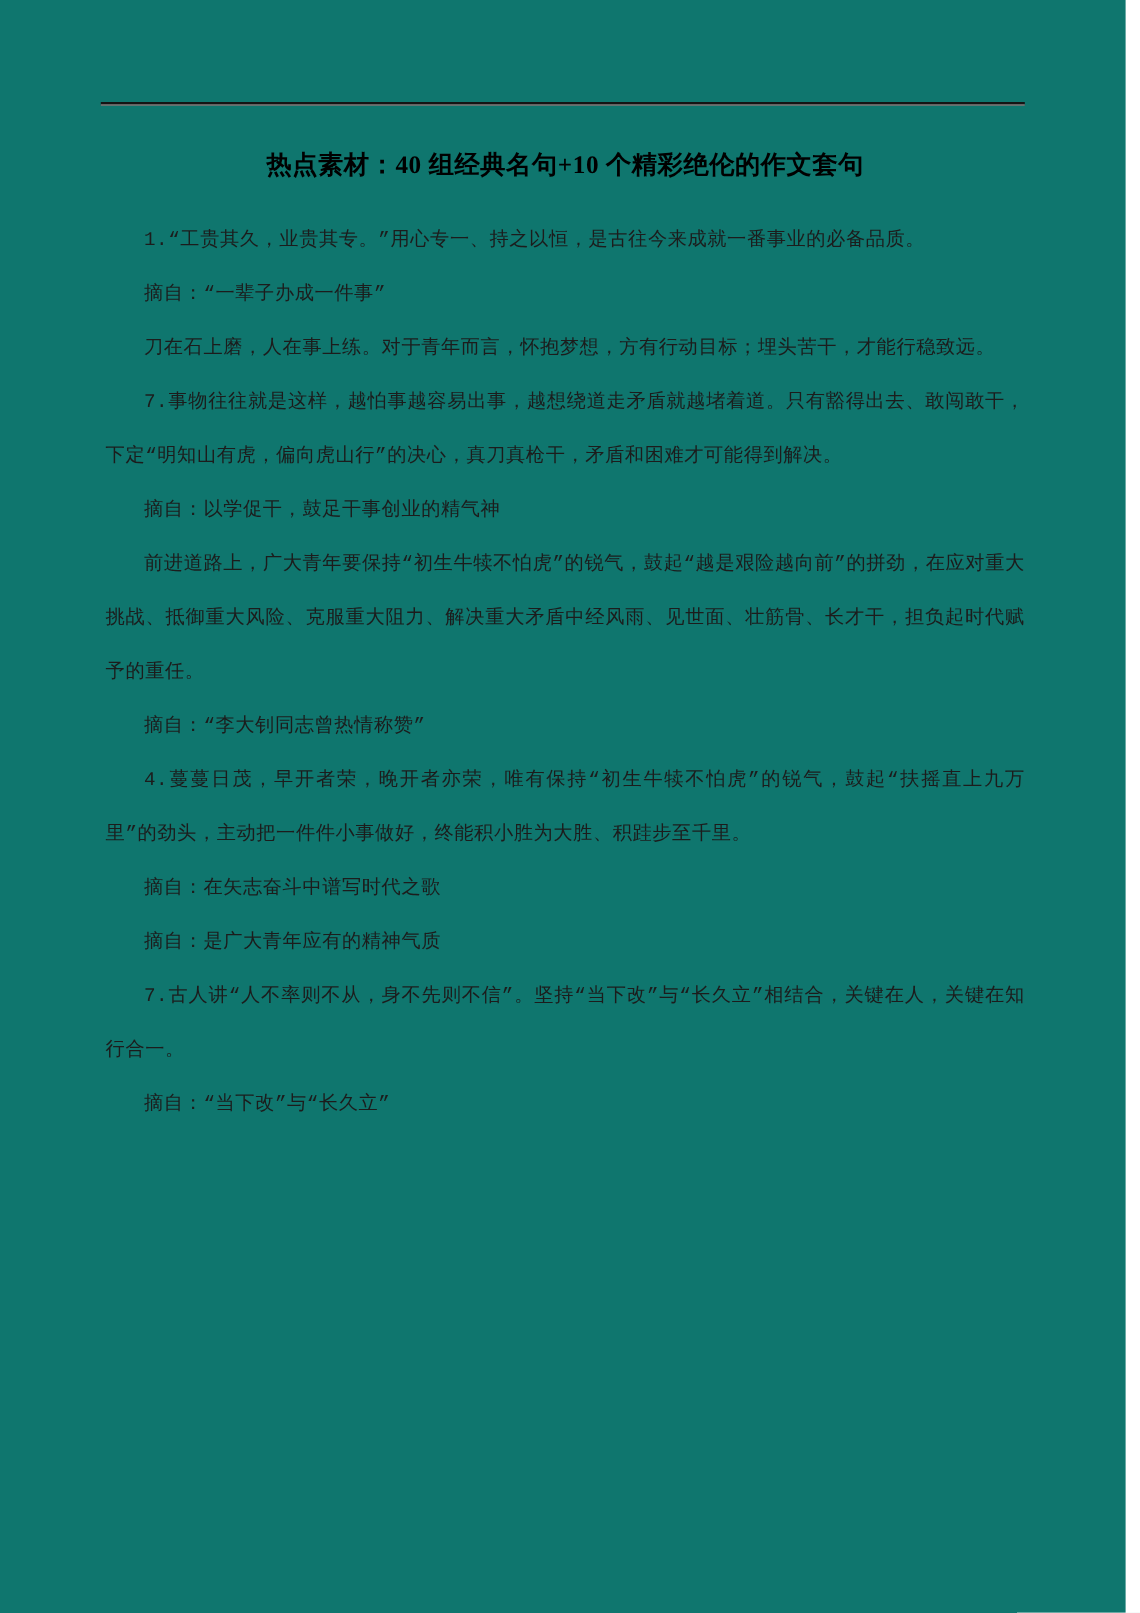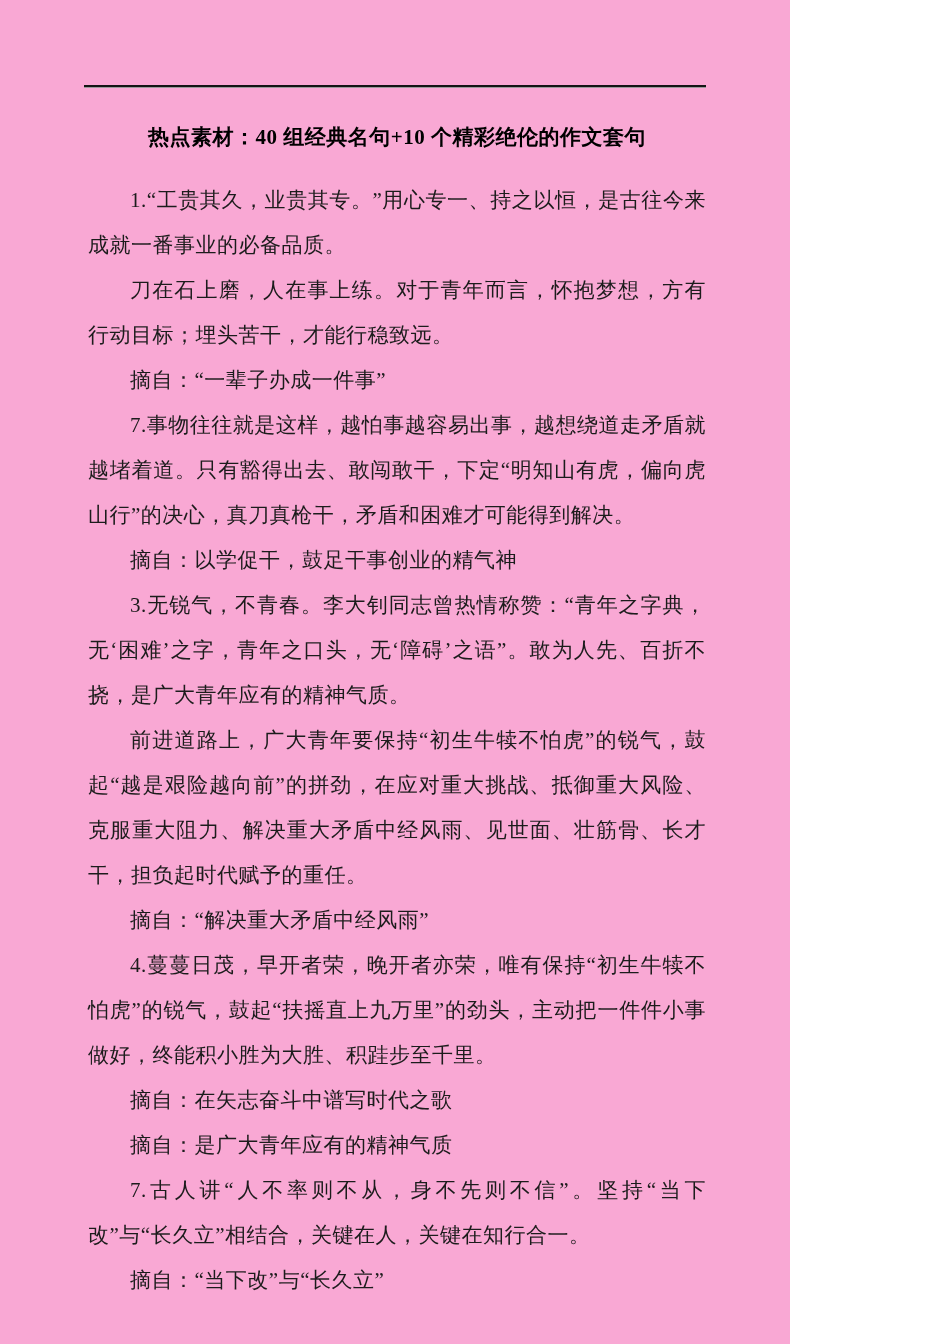--- a/index.html
+++ b/index.html
@@ -2,23 +2,23 @@
 <html><head>
 <meta charset="utf-8">
 <style>
   html, body {
     margin: 0;
     padding: 0;
     background: #ffffff;
   }
   .page {
     position: relative;
-    width: 790px;
+    width: 938px;
     height: 1344px;
-    background: #f9a8d4;
+    background: #0f766e;
     font-family: "Liberation Serif", "DejaVu Serif", serif;
     color: #1a1a1a;
     overflow: hidden;
   }
   .header-rule {
     position: absolute;
     left: 84px;
     right: 84px;
     top: 85px;
     height: 2px;
@@ -36,47 +36,47 @@
     line-height: 32px;
     font-weight: bold;
     color: #000000;
     letter-spacing: 0.5px;
   }
   .doc-body {
     position: absolute;
     top: 178px;
     left: 88px;
     right: 84px;
-    font-size: 21px;
+    font-size: 16px;
     line-height: 45px;
     letter-spacing: 0.5px;
     text-align: justify;
     color: #1c1c1c;
+    font-family: Liberation Mono, monospace;
   }
   .doc-body p {
     margin: 0;
     padding: 0;
     text-indent: 2em;
   }
 </style>
 </head>
 <body>
 
 <div class="page">
   <div class="header-rule"></div>
   <h1 class="doc-title">热点素材：40 组经典名句+10 个精彩绝伦的作文套句</h1>
   <div class="doc-body">
 
   <p>1.“工贵其久，业贵其专。”用心专一、持之以恒，是古往今来成就一番事业的必备品质。</p>
+      <p>摘自：“一辈子办成一件事”</p>
       <p>刀在石上磨，人在事上练。对于青年而言，怀抱梦想，方有行动目标；埋头苦干，才能行稳致远。</p>
-      <p>摘自：“一辈子办成一件事”</p>
       <p>7.事物往往就是这样，越怕事越容易出事，越想绕道走矛盾就越堵着道。只有豁得出去、敢闯敢干，下定“明知山有虎，偏向虎山行”的决心，真刀真枪干，矛盾和困难才可能得到解决。</p>
       <p>摘自：以学促干，鼓足干事创业的精气神</p>
-      <p>3.无锐气，不青春。李大钊同志曾热情称赞：“青年之字典，无‘困难’之字，青年之口头，无‘障碍’之语”。敢为人先、百折不挠，是广大青年应有的精神气质。</p>
       <p>前进道路上，广大青年要保持“初生牛犊不怕虎”的锐气，鼓起“越是艰险越向前”的拼劲，在应对重大挑战、抵御重大风险、克服重大阻力、解决重大矛盾中经风雨、见世面、壮筋骨、长才干，担负起时代赋予的重任。</p>
-      <p>摘自：“解决重大矛盾中经风雨”</p>
+      <p>摘自：“李大钊同志曾热情称赞”</p>
       <p>4.蔓蔓日茂，早开者荣，晚开者亦荣，唯有保持“初生牛犊不怕虎”的锐气，鼓起“扶摇直上九万里”的劲头，主动把一件件小事做好，终能积小胜为大胜、积跬步至千里。</p>
       <p>摘自：在矢志奋斗中谱写时代之歌</p>
       <p>摘自：是广大青年应有的精神气质</p>
       <p>7.古人讲“人不率则不从，身不先则不信”。坚持“当下改”与“长久立”相结合，关键在人，关键在知行合一。</p>
       <p>摘自：“当下改”与“长久立”</p>
     </div>
 </div>
 
 </body></html>

